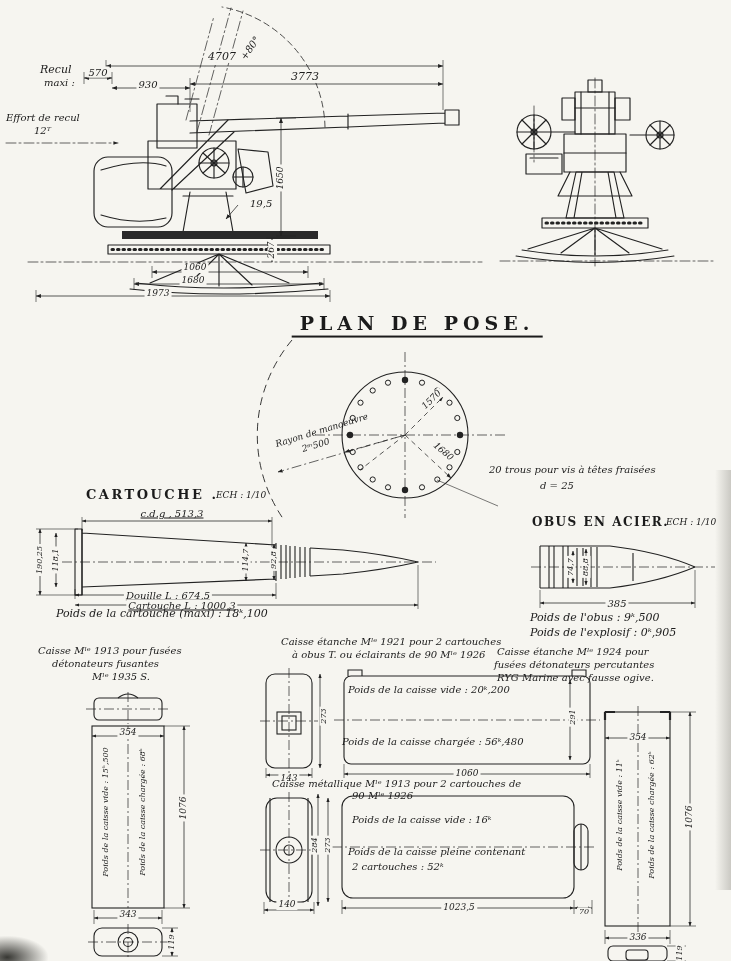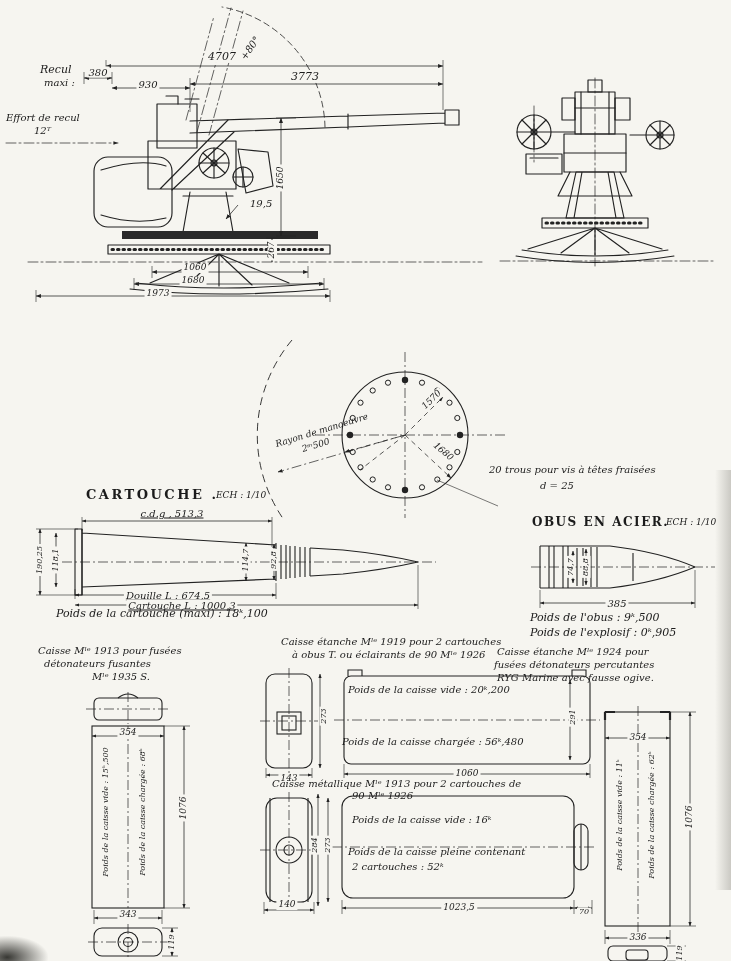--- a/index.html
+++ b/index.html
@@ -274,34 +274,35 @@
     </g>
     <path class="e" d="M82,14 H108 M82,228 H108 M17,232 V246 M82,232 V246 M79,248 H98 M79,263 H98"></path>
     <line class="d" x1="17" y1="40" x2="82" y2="40" marker-start="url(#a9)" marker-end="url(#a9)"></line>
     <line class="d" x1="102" y1="14" x2="102" y2="228" marker-start="url(#a9)" marker-end="url(#a9)"></line>
     <line class="d" x1="17" y1="240" x2="82" y2="240" marker-start="url(#a9)" marker-end="url(#a9)"></line>
     <line class="d" x1="92" y1="248" x2="92" y2="263" marker-start="url(#a9)" marker-end="url(#a9)"></line>
   </svg>
 
   <div class="lab" style="left:40px;top:64px">Recul</div>
   <div class="lab s10" style="left:44px;top:77px">maxi :</div>
-  <div class="lab s10 ctr mask" style="left:98px;top:72px">380</div>
+  <div class="lab s10 ctr mask" style="left:98px;top:72px">570</div>
   <div class="lab s10 ctr mask" style="left:148px;top:84px">930</div>
   <div class="lab ctr mask" style="left:222px;top:57px">4707</div>
   <div class="lab ctr mask" style="left:305px;top:77px">3773</div>
   <div class="lab s10 r55" style="left:250px;top:48px">+80°</div>
   <div class="lab s10" style="left:6px;top:112px">Effort de recul</div>
   <div class="lab s10" style="left:34px;top:125px">12ᵀ</div>
   <div class="lab s9 rot mask" style="left:281px;top:178px">1650</div>
   <div class="lab s10" style="left:250px;top:198px">19,5</div>
   <div class="lab s9 rot mask" style="left:272px;top:250px">267</div>
   <div class="lab s9 ctr mask" style="left:195px;top:268px">1060</div>
   <div class="lab s9 ctr mask" style="left:193px;top:281px">1680</div>
   <div class="lab s9 ctr mask" style="left:158px;top:294px">1973</div>
 
+  <div class="lab t-big ctr" style="left:417px;top:325px">PLAN DE POSE.</div>
   <div class="lab s9 r45 mask" style="left:432px;top:400px">1570</div>
   <div class="lab s9 r40 mask" style="left:443px;top:452px">1680</div>
   <div class="lab s9 r17" style="left:322px;top:431px">Rayon de manoeuvre</div>
   <div class="lab s9 r17" style="left:316px;top:446px">2ᵐ500</div>
   <div class="lab s10" style="left:489px;top:464px">20 trous pour vis à têtes fraisées</div>
   <div class="lab s10" style="left:540px;top:480px">d = 25</div>
 
   <div class="lab t-med" style="left:86px;top:488px">CARTOUCHE .</div>
   <div class="lab s9" style="left:216px;top:491px">ECH : 1/10</div>
   <div class="lab s10 ctr mask und" style="left:172px;top:513px">c.d.g , 513,3</div>
@@ -315,30 +316,30 @@
 
   <div class="lab t-sm" style="left:532px;top:516px">OBUS EN ACIER.</div>
   <div class="lab s9" style="left:666px;top:518px">ECH : 1/10</div>
   <div class="lab s8 rot mask" style="left:571px;top:567px">74,7</div>
   <div class="lab s8 rot mask" style="left:586px;top:567px">88,8</div>
   <div class="lab s10 ctr mask" style="left:617px;top:603px">385</div>
   <div class="lab" style="left:530px;top:612px">Poids de l'obus : 9ᵏ,500</div>
   <div class="lab" style="left:530px;top:627px">Poids de l'explosif : 0ᵏ,905</div>
 
   <div class="lab s10" style="left:38px;top:645px">Caisse Mˡᵉ 1913 pour fusées</div>
-  <div class="lab s10" style="left:44px;top:658px">détonateurs fusantes</div>
+  <div class="lab s10" style="left:52px;top:658px">détonateurs fusantes</div>
   <div class="lab s10" style="left:92px;top:671px">Mˡᵉ 1935 S.</div>
   <div class="lab s9 ctr mask" style="left:128px;top:733px">354</div>
   <div class="lab s9 rot mask" style="left:184px;top:808px">1076</div>
   <div class="lab s9 ctr mask" style="left:128px;top:915px">343</div>
   <div class="lab s8 rot mask" style="left:172px;top:942px">119</div>
   <div class="lab s8 rot" style="left:106px;top:812px">Poids de la caisse vide : 15ᵏ,500</div>
   <div class="lab s8 rot" style="left:143px;top:812px">Poids de la caisse chargée : 68ᵏ</div>
 
-  <div class="lab s10" style="left:281px;top:636px">Caisse étanche Mˡᵉ 1919 pour 2 cartouches</div>
+  <div class="lab s10" style="left:281px;top:636px">Caisse étanche Mˡᵉ 1921 pour 2 cartouches</div>
   <div class="lab s10" style="left:292px;top:649px">à obus T. ou éclairants de 90 Mˡᵉ 1926</div>
   <div class="lab s10" style="left:348px;top:684px">Poids de la caisse vide : 20ᵏ,200</div>
   <div class="lab s10" style="left:342px;top:736px">Poids de la caisse chargée : 56ᵏ,480</div>
   <div class="lab s9 ctr mask" style="left:289px;top:779px">143</div>
   <div class="lab s8 rot mask" style="left:324px;top:716px">273</div>
   <div class="lab s8 rot mask" style="left:573px;top:717px">291</div>
   <div class="lab s9 ctr mask" style="left:467px;top:774px">1060</div>
 
   <div class="lab s10" style="left:272px;top:778px">Caisse métallique Mˡᵉ 1913 pour 2 cartouches de</div>
   <div class="lab s10" style="left:352px;top:790px">90 Mˡᵉ 1926</div>

